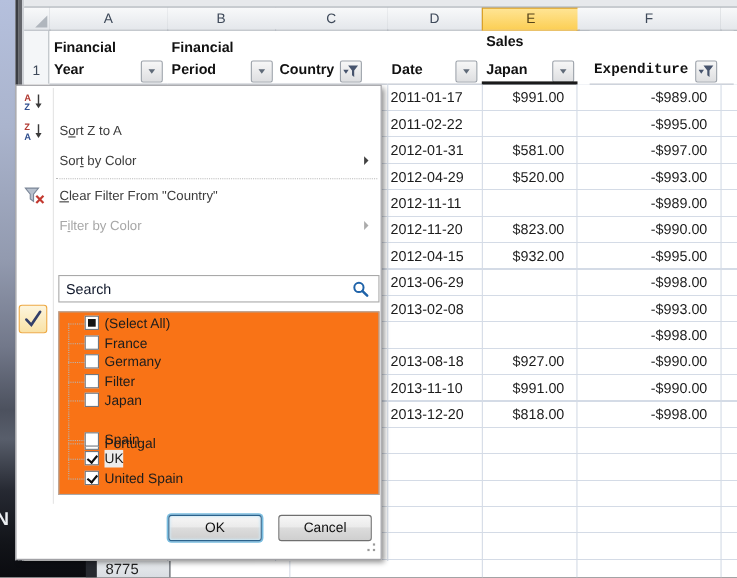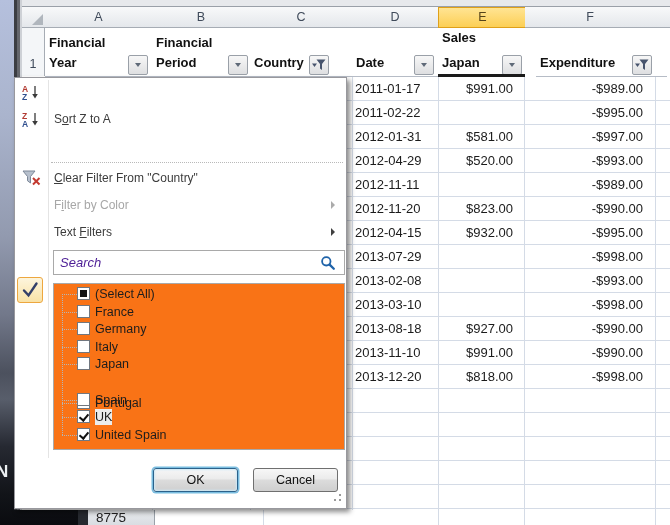--- a/index.html
+++ b/index.html
@@ -63,21 +63,21 @@
   .mi.dis{color:#a7a7a7;}
   .mi .arrow{position:absolute;left:316px;top:9px;width:0;height:0;
     border-top:4px solid transparent;border-bottom:4px solid transparent;border-left:4.5px solid #404040;}
   .mi.dis .arrow{border-left-color:#ababab;}
   .mi .ico{position:absolute;left:7px;top:5px;}
   #menu-sep{position:absolute;left:36px;top:84px;width:292px;border-top:1px dotted #b9b9b9;}
   u{text-decoration:underline;}
 
   #search-box{position:absolute;left:38px;top:172px;width:292px;height:25px;border:1px solid #a9a9a9;
     box-sizing:border-box;background:#fff;}
-  #search-box .ph{position:absolute;left:6px;top:0;line-height:23px;color:#4c1d95;font-size:13px;font-style:italic;}
+  #search-box .ph{position:absolute;left:6px;top:0;line-height:23px;color:#0f172a;font-size:13px;}
   #search-box svg{position:absolute;right:8px;top:4px;}
 
   #check-btn{position:absolute;left:2px;top:199px;width:26px;height:26px;box-sizing:border-box;
     border:1px solid #eda73f;border-radius:3px;background:linear-gradient(#fdf5dd,#f9e2a6);}
 
   #listbox{position:absolute;left:38px;top:205px;width:292px;height:167px;border:1px solid #a9a9a9;
     box-sizing:border-box;background:#f97316;overflow:hidden;}
   #tree-vline{position:absolute;left:8px;top:10px;height:141px;border-left:1px dotted #b5b5b5;}
   .li{position:absolute;left:0;width:290px;height:18px;}
   .li .stub{position:absolute;left:8px;top:8px;width:15px;border-top:1px dotted #b5b5b5;}
@@ -134,21 +134,21 @@
     <div class="r1cell" style="left:236px;width:102px;">
       <span>Country</span>
     </div>
     <div class="r1cell" style="left:338px;width:86px;">
       <span>Date</span>
     </div>
     <div class="r1cell" style="left:424px;width:86px;justify-content:space-between;">
       <span>Sales</span>
       <span>Japan</span>
     </div>
-    <div class="r1cell" style="left:522px;width:131px;">
+    <div class="r1cell" style="left:522px;width:131px;font-family:Liberation Mono, monospace;">
       <span>Expenditure</span>
     </div>
 
     <div class="fbtn" style="left:114px;">
         <span class="caret"></span>
       </div>
     <div class="fbtn" style="left:214px;">
         <span class="caret"></span>
       </div>
     <div class="fbtn" style="left:295px;">
@@ -210,31 +210,30 @@
     <span class="c-date">2012-11-20</span>
     <span class="c-sales">$823.00</span>
     <span class="c-exp">-$990.00</span>
   </div>
         <div class="drow" style="top: 221px;">
     <span class="c-date">2012-04-15</span>
     <span class="c-sales">$932.00</span>
     <span class="c-exp">-$995.00</span>
   </div>
         <div class="drow" style="top: 245px;">
-    <span class="c-date">2013-07-29</span>
+    <span class="c-date">2013-06-29</span>
     <span class="c-sales"></span>
     <span class="c-exp">-$998.00</span>
   </div>
         <div class="drow" style="top: 269px;">
     <span class="c-date">2013-02-08</span>
     <span class="c-sales"></span>
     <span class="c-exp">-$993.00</span>
   </div>
         <div class="drow" style="top: 293px;">
-    <span class="c-date">2013-03-10</span>
     <span class="c-sales"></span>
     <span class="c-exp">-$998.00</span>
   </div>
         <div class="drow" style="top: 317px;">
     <span class="c-date">2013-08-18</span>
     <span class="c-sales">$927.00</span>
     <span class="c-exp">-$990.00</span>
   </div>
         <div class="drow" style="top: 341px;">
     <span class="c-date">2013-11-10</span>
@@ -272,41 +271,41 @@
     <div class="mi" style="top:28px;">
       <svg class="ico" width="17" height="17" viewBox="0 0 17 17">
         <text x="0" y="7.5" font-size="8.5" font-weight="bold" fill="#b23b33" font-family="Liberation Sans,sans-serif">Z</text>
         <text x="0" y="16" font-size="8.5" font-weight="bold" fill="#31508f" font-family="Liberation Sans,sans-serif">A</text>
         <line x1="13" y1="2" x2="13" y2="11" stroke="#3a3a3a" stroke-width="1.3"></line>
         <path d="M10.2,10 h5.6 l-2.8,4.5 z" fill="#3a3a3a"></path>
       </svg>
       <span class="txt"><span>S</span><u>o</u><span>rt Z to A</span></span>
     </div>
 
+    <div class="mi" style="top:55px;">
+      <span class="txt"><span>Sor</span><u>t</u><span> by Color</span></span>
+      <span class="arrow"></span>
+    </div>
 
     <div id="menu-sep"></div>
 
     <div class="mi" style="top:87px;">
       <svg class="ico" width="19" height="16" viewBox="0 0 19 16">
         <path d="M1,1 h12 l-4.5,5.5 v6.5 l-3,-2.2 v-4.3 z" fill="#b7c0cd" stroke="#7c8798" stroke-width="1"></path>
         <line x1="11" y1="8" x2="17.5" y2="14.5" stroke="#c3392f" stroke-width="2"></line>
         <line x1="17.5" y1="8" x2="11" y2="14.5" stroke="#c3392f" stroke-width="2"></line>
       </svg>
       <span class="txt"><span></span><u>C</u><span>lear Filter From "Country"</span></span>
     </div>
 
     <div class="mi dis" style="top:114px;">
       <span class="txt"><span>F</span><u>i</u><span>lter by Color</span></span>
       <span class="arrow"></span>
     </div>
 
-    <div class="mi" style="top:141px;">
-      <span class="txt"><span>Text </span><u>F</u><span>ilters</span></span>
-      <span class="arrow"></span>
-    </div>
 
     <div id="search-box">
       <span class="ph">Search</span>
       <svg width="16" height="16" viewBox="0 0 16 16">
         <circle cx="6.3" cy="6.3" r="4.2" fill="none" stroke="#1f63a9" stroke-width="1.8"></circle>
         <line x1="9.6" y1="9.6" x2="13.8" y2="13.8" stroke="#1f63a9" stroke-width="2.3" stroke-linecap="round"></line>
       </svg>
     </div>
 
     <div id="check-btn">
@@ -329,21 +328,21 @@
     <span class="lbl">France</span>
   </div>
           <div class="li" style="top: 37.2px;">
     <span class="stub"></span>
     <span class="cb"></span>
     <span class="lbl">Germany</span>
   </div>
           <div class="li" style="top: 54.8px;">
     <span class="stub"></span>
     <span class="cb"></span>
-    <span class="lbl">Italy</span>
+    <span class="lbl">Filter</span>
   </div>
           <div class="li" style="top: 72.4px;">
     <span class="stub"></span>
     <span class="cb"></span>
     <span class="lbl">Japan</span>
   </div>
           <div class="li" style="top: 90px; margin-top: 21px;">
     <span class="stub"></span>
     <span class="cb"></span>
     <span class="lbl">Portugal</span>

